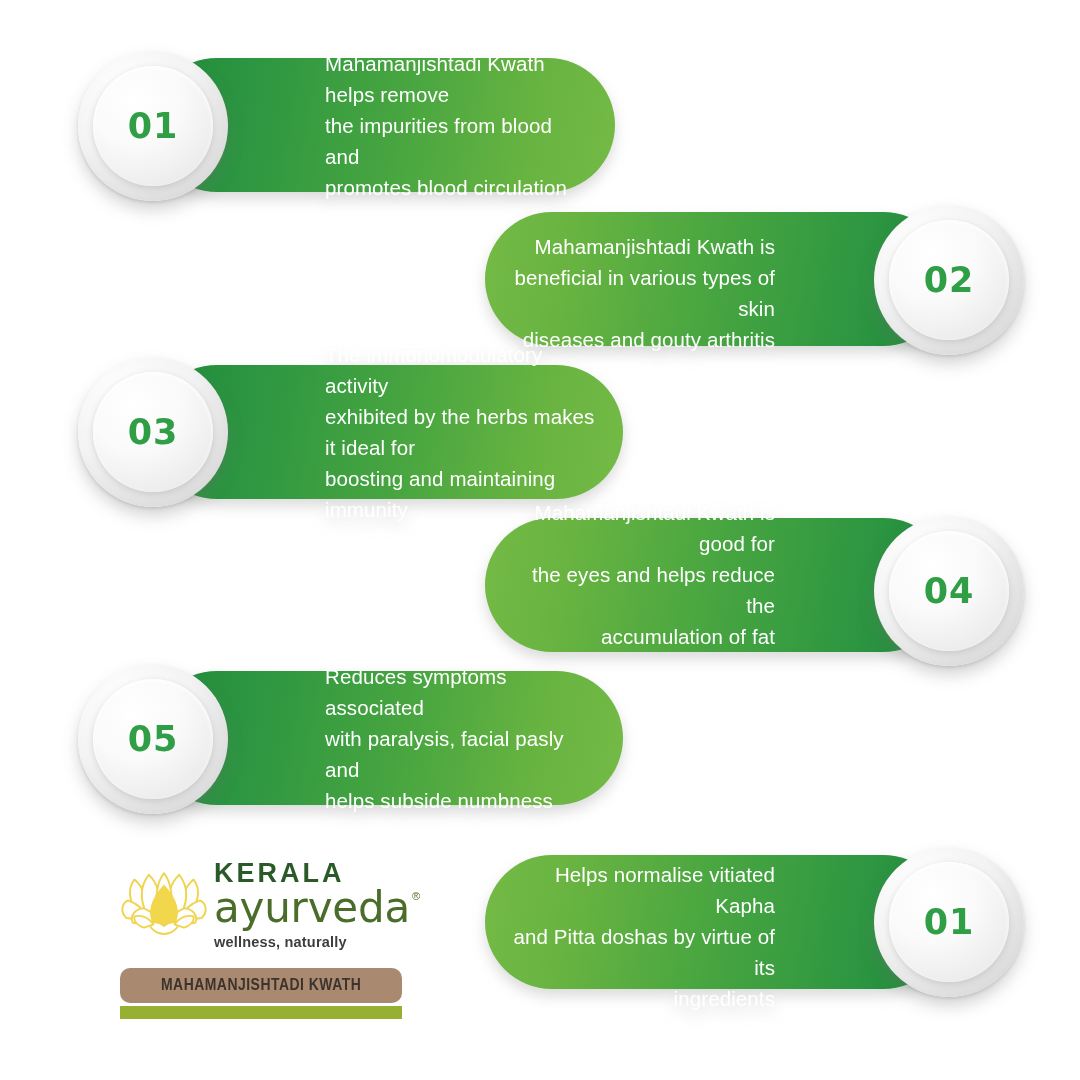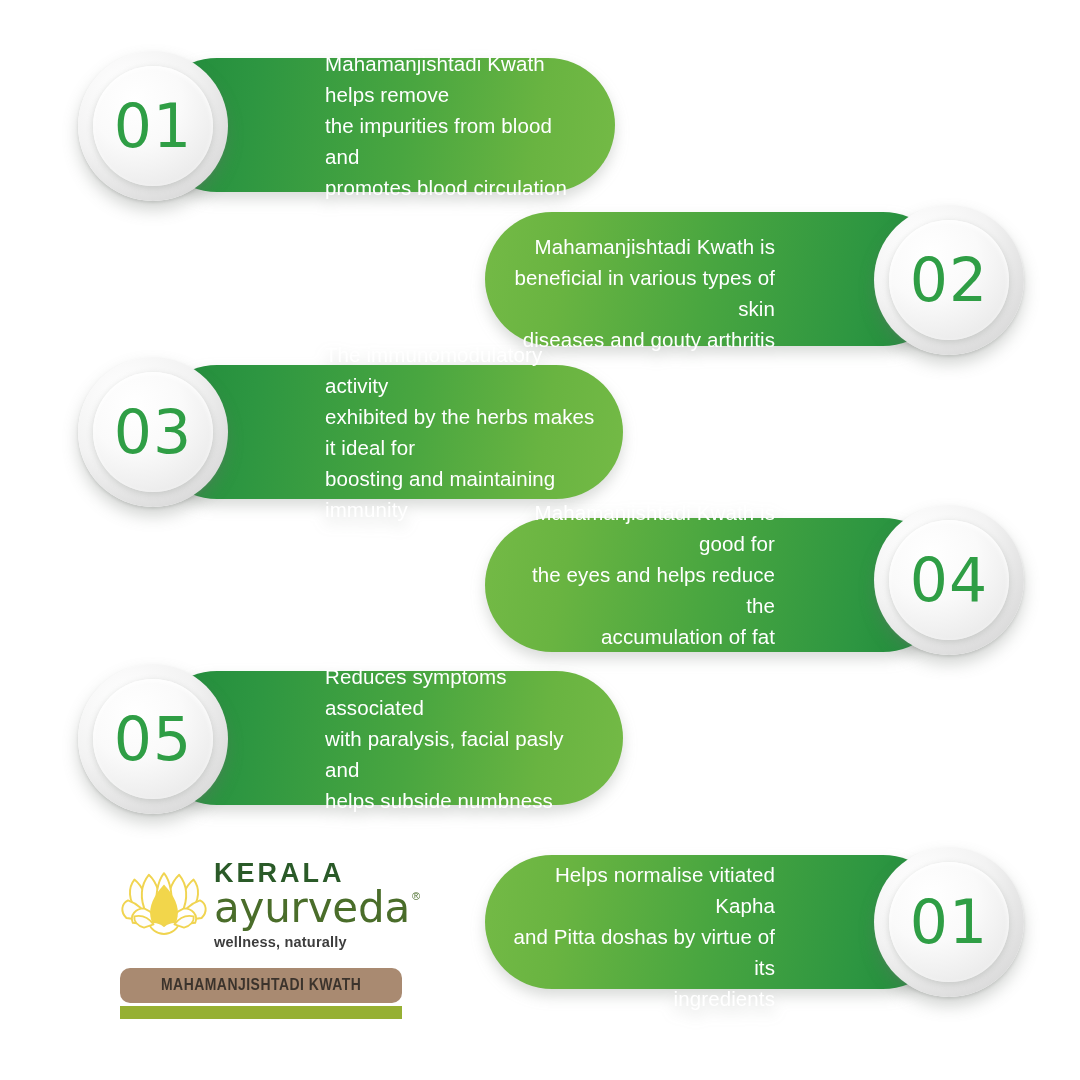--- a/index.html
+++ b/index.html
@@ -63,22 +63,22 @@
     left:15px;top:15px;right:15px;bottom:15px;
     border-radius:50%;
     background:
       radial-gradient(circle at 35% 28%, #ffffff 0%, #fafafa 40%, #eeeeee 72%, #e3e3e3 100%);
     box-shadow:inset 0 2px 5px rgba(255,255,255,.95),
                0 2px 6px rgba(140,145,140,0.33);
   }
   .medallion-number{
     position:relative;z-index:3;
     color:#2f9e45;
-    font-size:60px;
-    font-weight:400;
+    font-size:35px;
+    font-weight:700;
     letter-spacing:1px;
     font-family:"DejaVu Sans",sans-serif;
   }
 
   
   .logo-block{position:absolute;}
   .logo-lockup{display:flex;align-items:center;justify-content:center;}
   .lotus{width:88px;height:82px;flex:none;}
   .wordmark{margin-left:6px;padding-bottom:2px;}
   .wm-kerala{
@@ -168,21 +168,21 @@
       <span class="medallion-number">03</span>
     </div>
   </div>
 
   <div class="row">
     <div class="pill pill-right" style="left:485px;top:518px;width:465px;align-items:flex-end;">
       <div class="pill-text">Mahamanjishtadi Kwath is good for
 the eyes and helps reduce the
 accumulation of fat</div>
     </div>
-    <div class="medallion" style="left:874px;top:505px;">
+    <div class="medallion" style="left:874px;top:516px;">
       <span class="medallion-number">04</span>
     </div>
   </div>
 
   <div class="row">
     <div class="pill pill-left" style="left:150px;top:671px;width:473px;">
       <div class="pill-text">Reduces symptoms associated
 with paralysis, facial pasly and
 helps subside numbness</div>
     </div>

